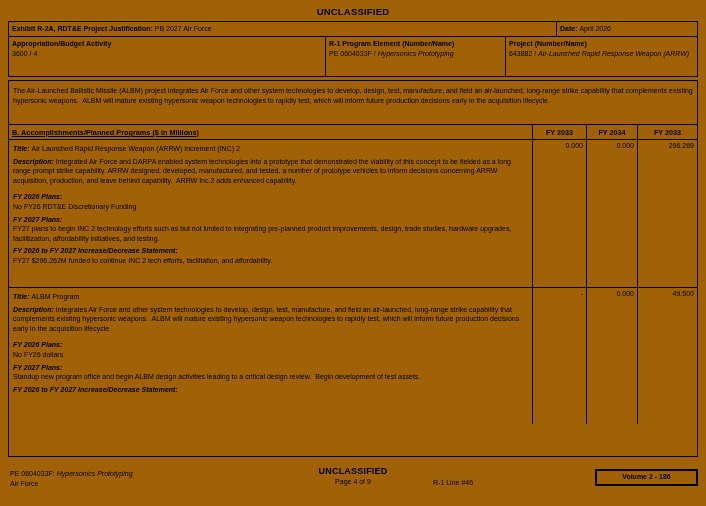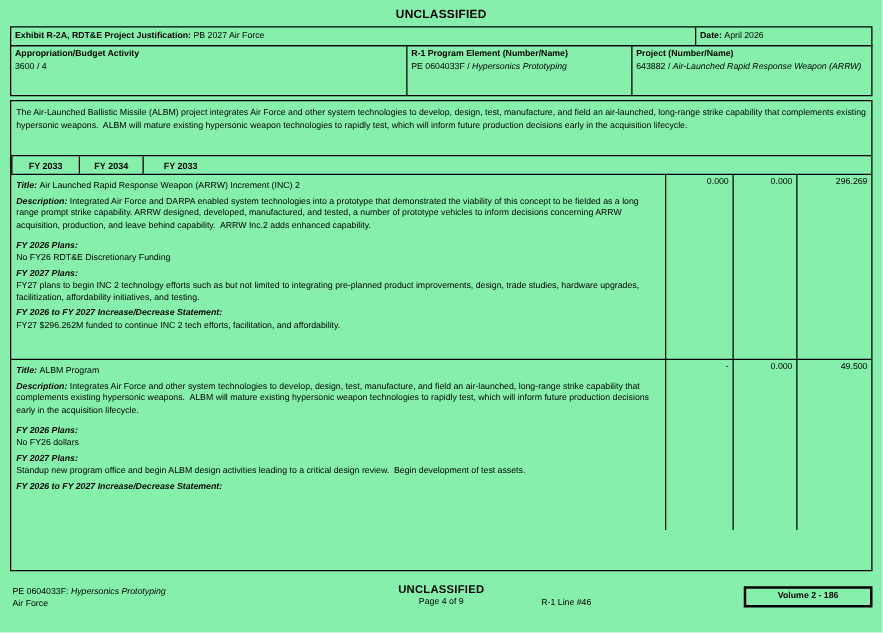--- a/index.html
+++ b/index.html
@@ -1,18 +1,18 @@
 <!DOCTYPE html>
 <html><head>
 <meta charset="utf-8">
 <style>
   * { margin:0; padding:0; box-sizing:border-box; }
   html,body { background:#fff; }
   .page {
-    position:relative; width:706px; height:506px; background:#86efac;
+    position:relative; width:706px; height:506px; background:#a16207;
     font-family:"Liberation Sans", sans-serif; color:#000; overflow:hidden;
   }
   .b { white-space:pre-wrap; }
   .classification-top {
     text-align:center; font-weight:bold; font-size:9.5px; padding-top:6px; letter-spacing:0.2px;
   }
   
   .tbl1 { display:flex; margin:4px 8px 0 8px; border:1px solid #000; }
   .tbl1 .c1 { flex:1; border-right:1px solid #000; padding:2px 3px; font-size:7px; line-height:10px; }
   .tbl1 .c2 { width:140px; padding:2px 3px; font-size:7px; line-height:10px; }
@@ -87,20 +87,23 @@
       <div><span class="b">643882 / </span><span class="b ital">Air-Launched Rapid Response Weapon (ARRW)</span></div>
     </div>
   </div>
 
   <div class="main">
     <div class="overview">
       <span class="b">The Air-Launched Ballistic Missile (ALBM) project integrates Air Force and other system technologies to develop, design, test, manufacture, and field an air-launched, long-range strike capability that complements existing hypersonic weapons.  ALBM will mature existing hypersonic weapon technologies to rapidly test, which will inform future production decisions early in the acquisition lifecycle.</span>
     </div>
 
     <div class="hdr-row">
+      <div class="left">
+        <span class="b">B. Accomplishments/Planned Programs ($ in Millions)</span>
+      </div>
       <div class="vcol w1">FY 2033</div>
       <div class="vcol w2">FY 2034</div>
       <div class="vcol w3">FY 2033</div>
     </div>
 
     <div class="prog-row first">
       <div class="left">
         <div class="para"><span class="b lbl">Title: </span><span class="b">Air Launched Rapid Response Weapon (ARRW) Increment (INC) 2</span></div>
         <div class="para"><span class="b lbl">Description: </span><span class="b">Integrated Air Force and DARPA enabled system technologies into a prototype that demonstrated the viability of this concept to be fielded as a long range prompt strike capability. ARRW designed, developed, manufactured, and tested, a number of prototype vehicles to inform decisions concerning ARRW acquisition, production, and leave behind capability.  ARRW Inc.2 adds enhanced capability.</span></div>
         <div class="para gap"><span class="b lbl">FY 2026 Plans:</span><br><span class="b">No FY26 RDT&amp;E Discretionary Funding</span></div>

